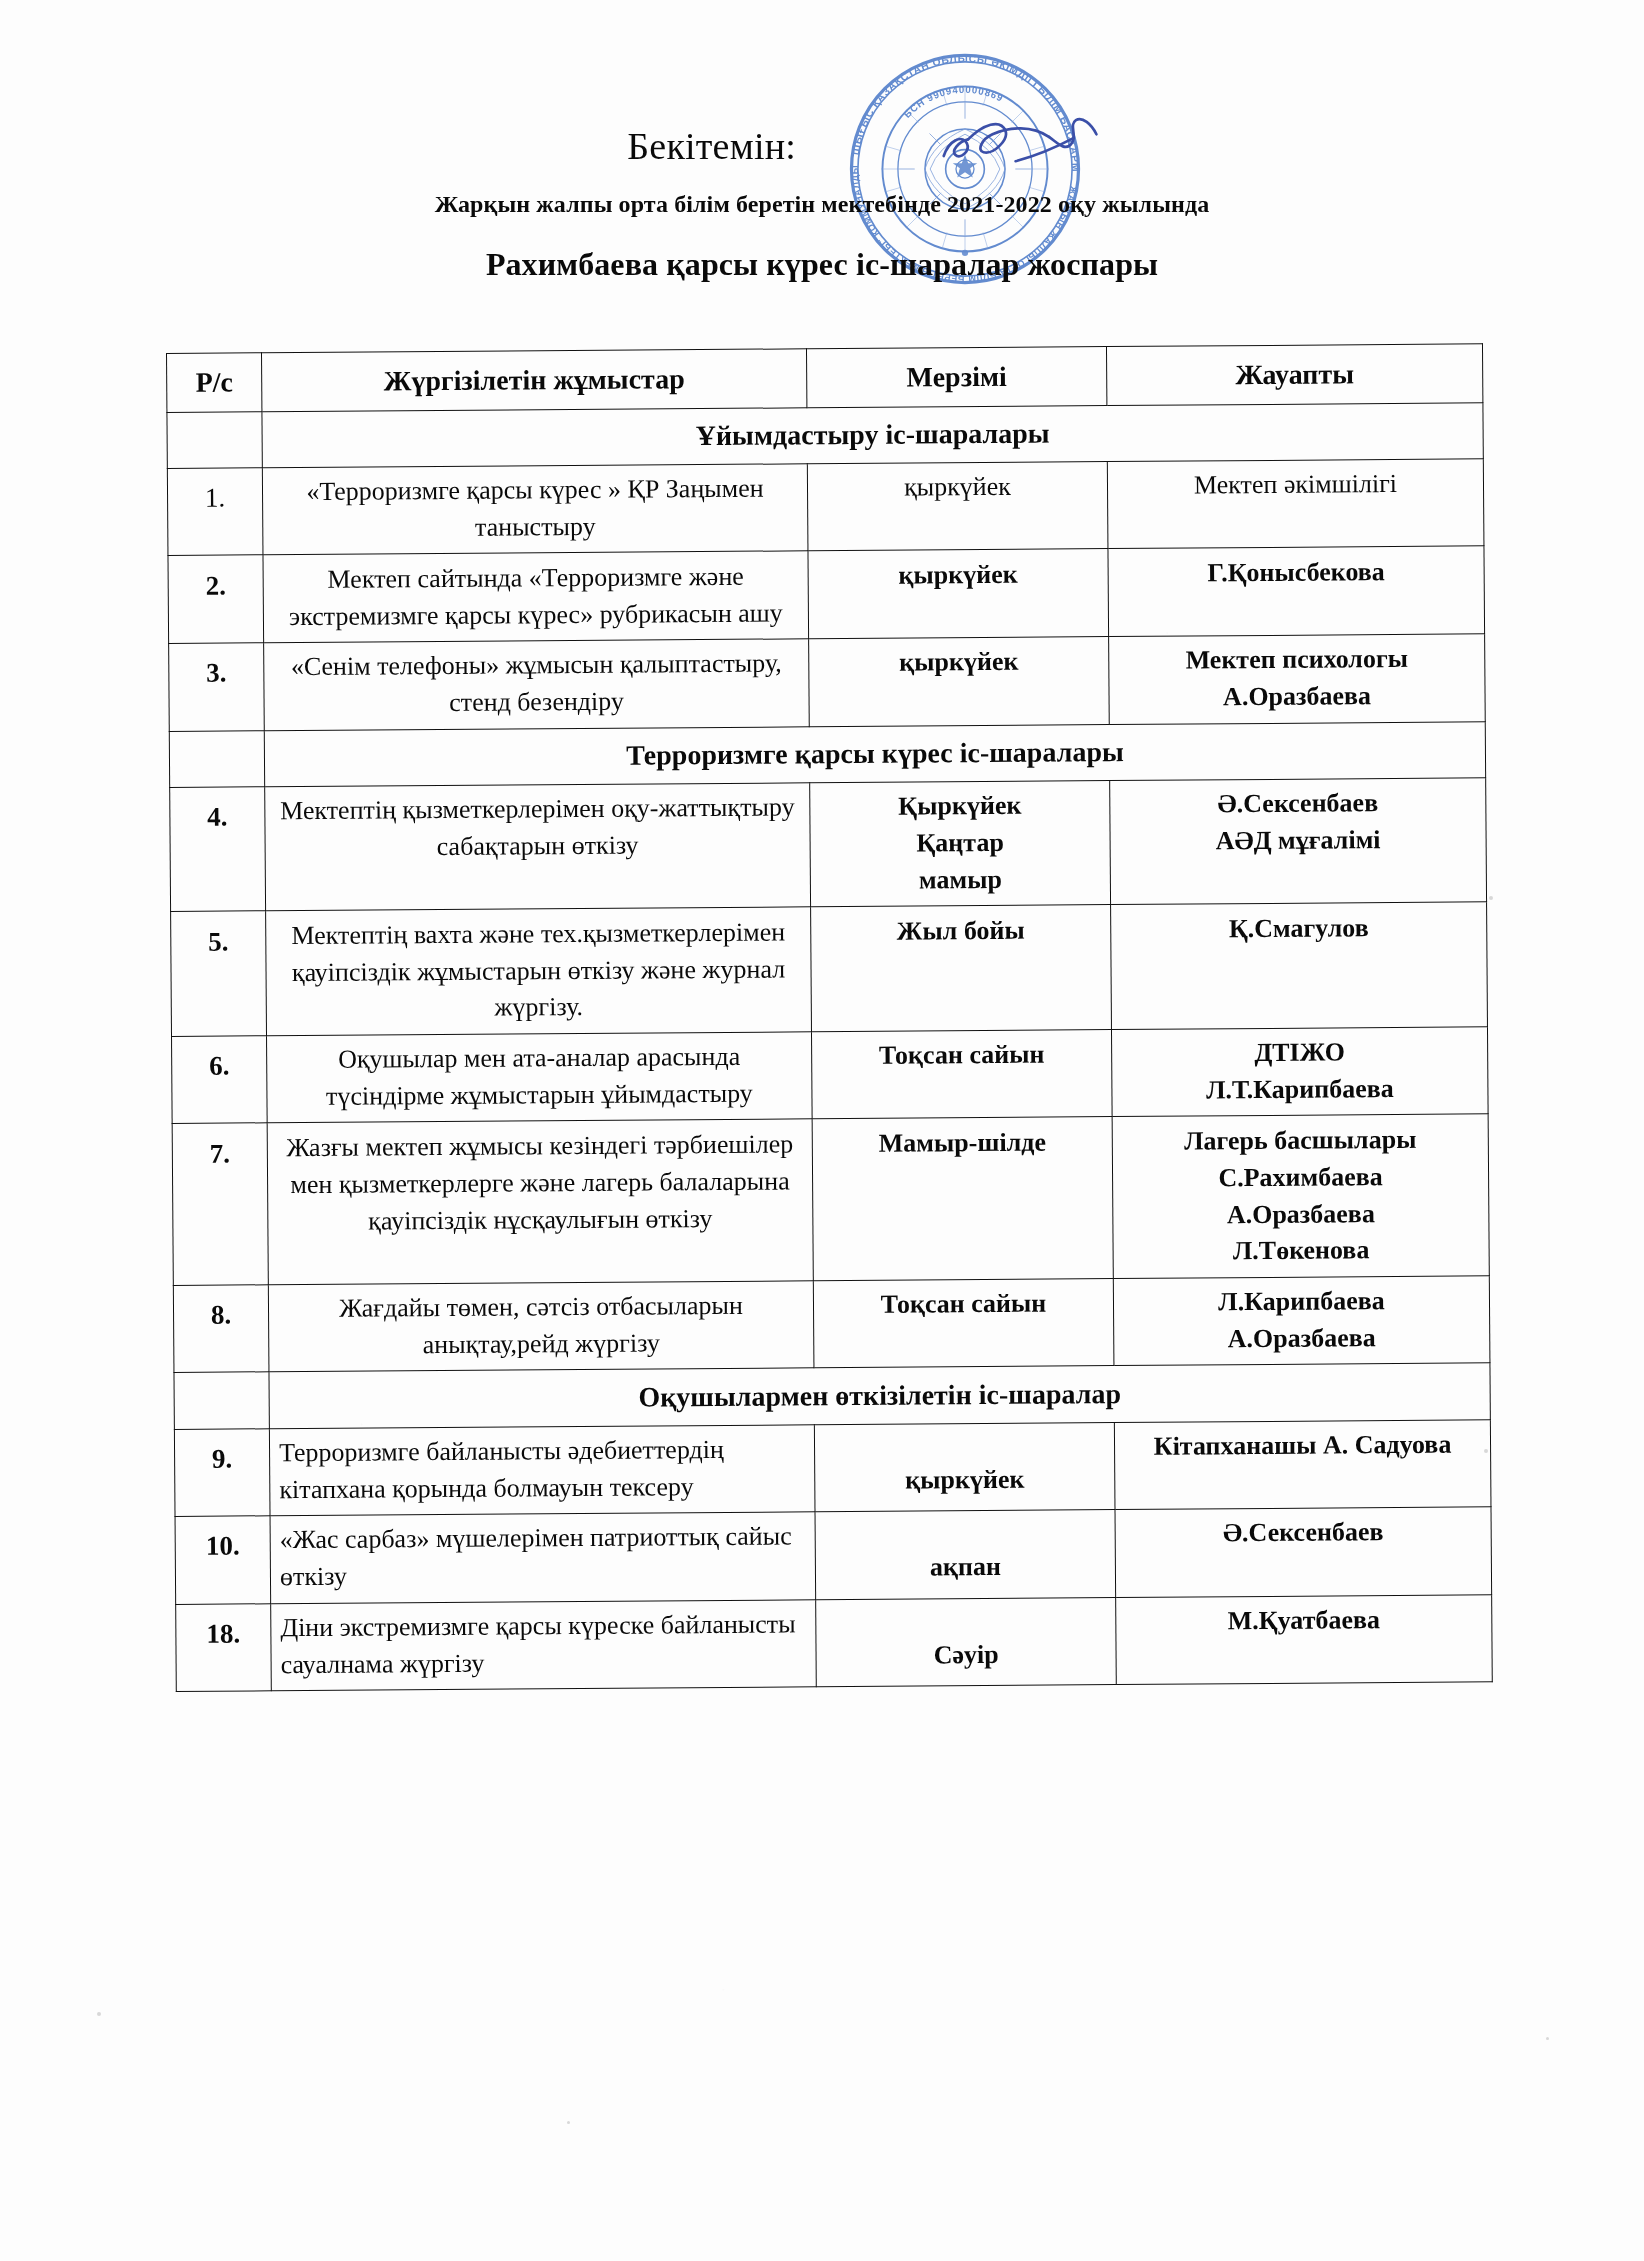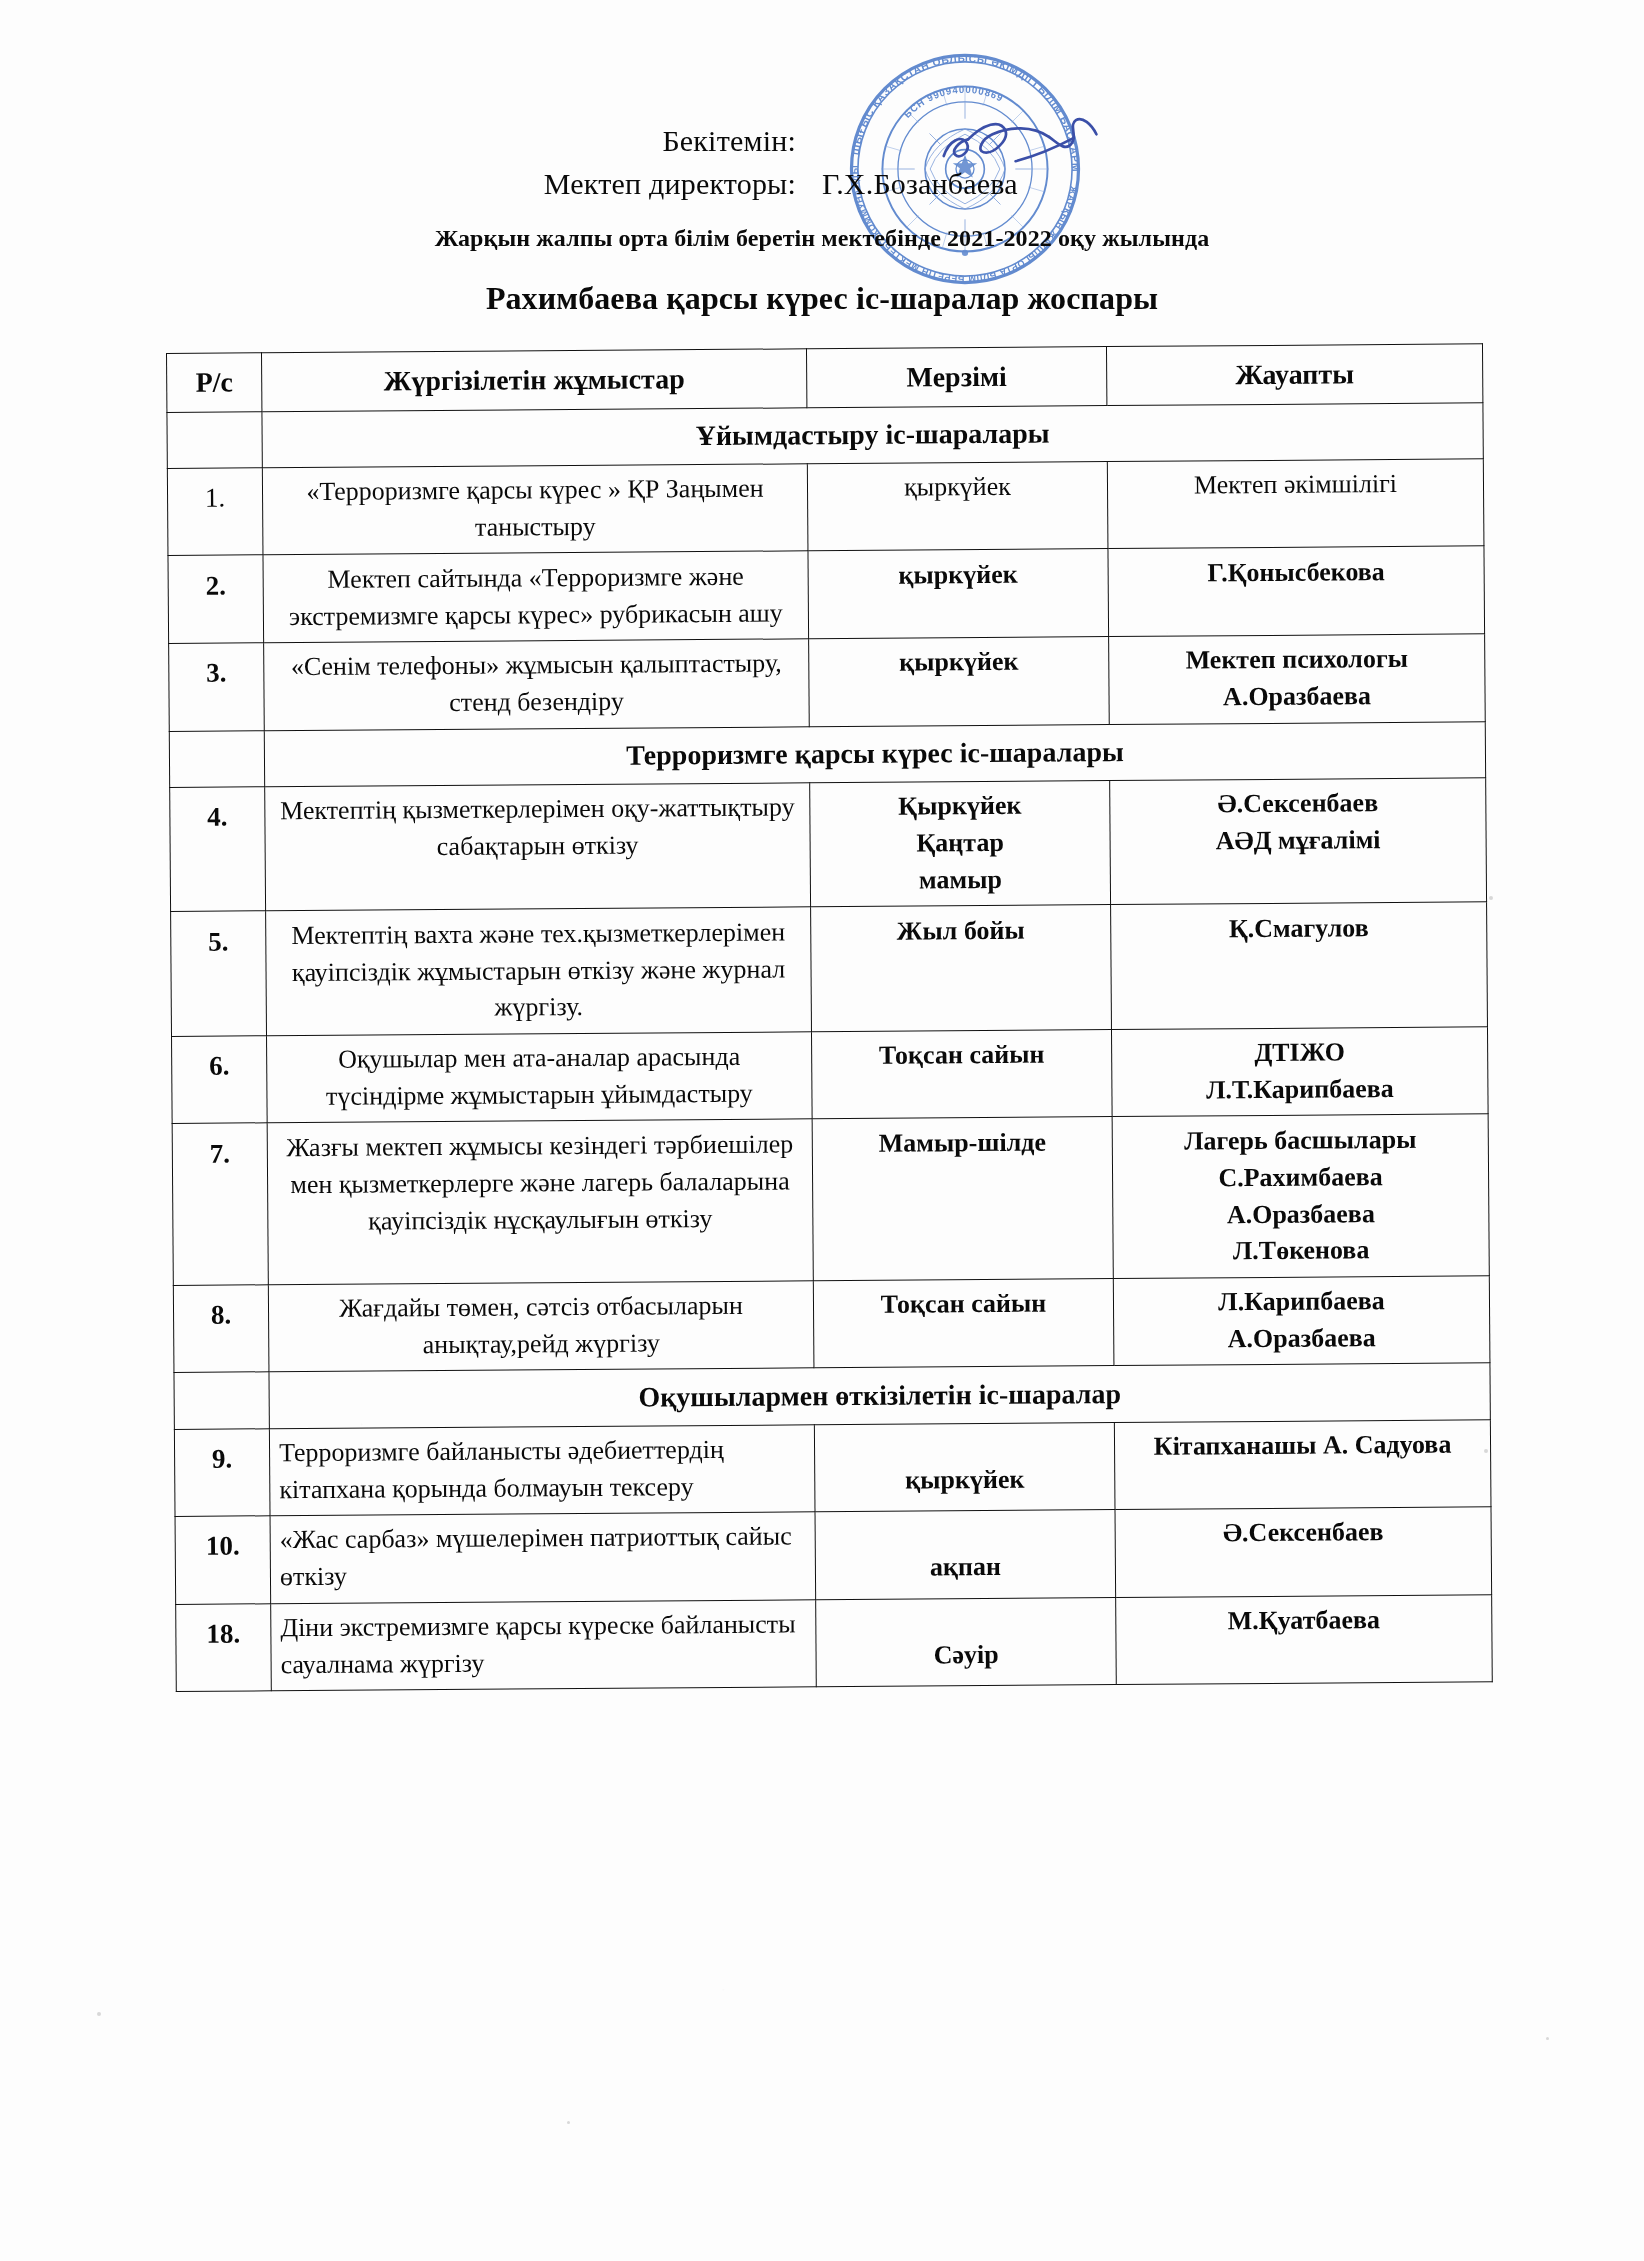--- a/index.html
+++ b/index.html
@@ -24,21 +24,21 @@
 
   
   .header{
     position:absolute;
     left:0;right:0;top:123px;
     z-index:3;
   }
   .approve-line{
     display:flex;
     justify-content:center;
-    font-size:30px;
+    font-size:38px;
     line-height:1.22;
     letter-spacing:0.2px;
   }
   .approve-line .lbl{ text-align:right; width:464px; }
   .approve-line .val{ width:490px; text-align:left; padding-left:26px;}
   .row-approve{ margin-bottom:6.4px; }
 
   .title1{
     text-align:center;
     font-size:24px;
@@ -212,24 +212,20 @@
         <path d="M120 86 C 150 78, 180 66, 210 50"></path>
       </g>
     </svg>
   </div>
 
   <div class="header">
     <div class="approve-line row-approve">
       <div class="lbl">Бекітемін:</div>
       <div class="val"></div>
     </div>
-    <div class="approve-line">
-      <div class="lbl">Мектеп директоры:</div>
-      <div class="val">Г.Х.Бозанбаева</div>
-    </div>
     <div class="title1">Жарқын жалпы орта білім беретін мектебінде 2021-2022 оқу жылында</div>
     <div class="title2">Рахимбаева қарсы күрес іс-шаралар жоспары</div>
   </div>
 
   <div class="tbl-wrap">
     <table>
       <colgroup>
         <col class="c1">
           <col class="c2">
           <col class="c3">

